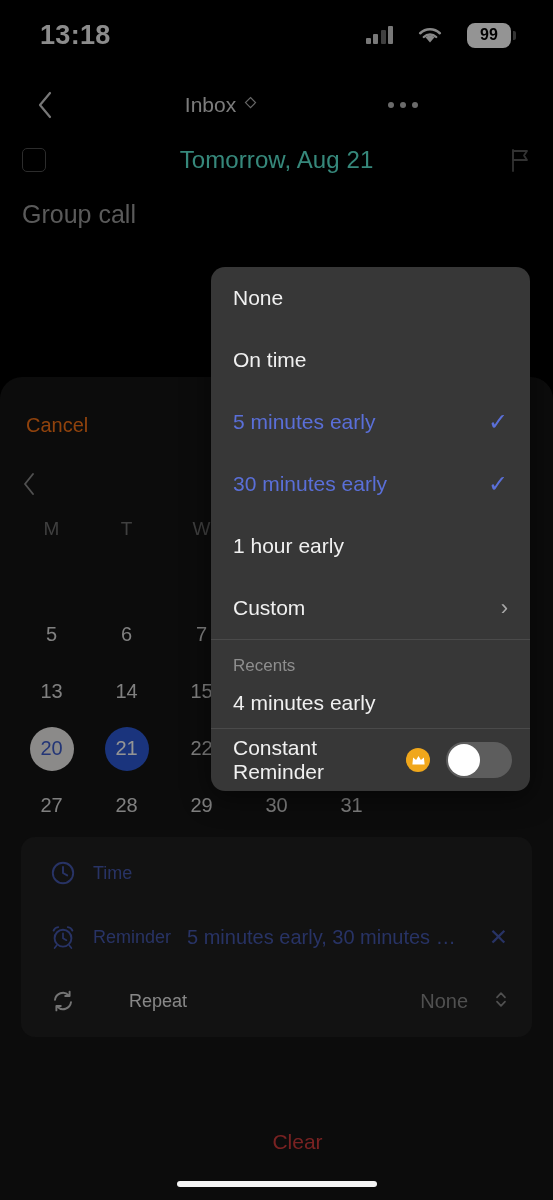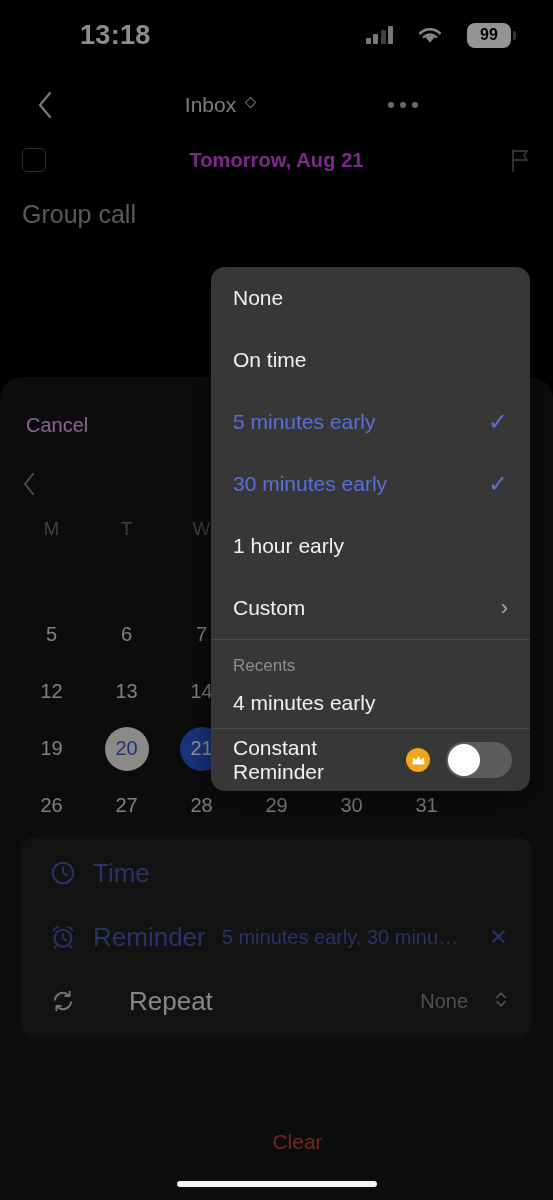--- a/index.html
+++ b/index.html
@@ -29,21 +29,20 @@
     display: flex;
     align-items: center;
     justify-content: space-between;
     padding: 0 42px 0 40px;
   }
   .status-time {
     color: #f2f2f2;
     font-size: 27px;
     font-weight: 700;
     letter-spacing: 0.3px;
-    margin-left: 40px;
   }
   .status-right {
     display: flex;
     align-items: center;
     gap: 24px;
   }
   .sig-bars { display: flex; align-items: flex-end; gap: 2.5px; height: 18px; }
   .sig-bars i { display:block; width: 5px; background: #6d6d6d; border-radius: 1px; }
   .sig-bars i.b1 { height: 6px; background:#cfcfcf; }
   .sig-bars i.b2 { height: 10px; background:#cfcfcf; }
@@ -108,23 +107,23 @@
     align-items: center;
     justify-content: space-between;
     padding: 0 20px 0 22px;
   }
   .checkbox {
     width: 24px; height: 24px;
     border: 1.6px solid #4d4d4d;
     border-radius: 5px;
   }
   .date-label {
-    color: #d946ef;
-    font-size: 20px;
-    font-weight: 700;
+    color: #5eead4;
+    font-size: 24px;
+    font-weight: 400;
     letter-spacing: 0.1px;
   }
   .flag-icon { width: 26px; height: 26px; }
 
   
   .task-title {
     position: absolute;
     top: 200px; left: 22px;
     color: #9b9b9b;
     font-size: 25px;
@@ -145,21 +144,21 @@
     position: absolute;
     top: 26px; left: 0;
     width: 553px;
     height: 44px;
     display: flex;
     align-items: center;
     justify-content: space-between;
     padding: 0 26px;
   }
   .cancel-btn {
-    color: #f0abfc;
+    color: #f97316;
     font-size: 20px;
   }
   .done-btn {
     background: #243069;
     color: #5162c0;
     font-size: 20px;
     border-radius: 20px;
     padding: 8px 24px;
     line-height: 1;
   }
@@ -213,21 +212,21 @@
     padding: 4px 0;
   }
   .optrow {
     height: 64px;
     display: flex;
     align-items: center;
     padding: 0 24px 0 28px;
     gap: 16px;
   }
   .optrow .ico { width: 28px; height: 28px; flex: none; display:flex; align-items:center; justify-content:center; }
-  .optrow .lbl { font-size: 26px; }
+  .optrow .lbl { font-size: 18px; }
   .optrow.accent .lbl { color: #4558ae; }
   .optrow.plain .lbl { color: #e8e8e8; margin-left: 36px; }
   .optrow .val {
     margin-left: auto;
     color: #8a8a8a;
     font-size: 20px;
   }
   .optrow .reminder-val {
     color: #4558ae;
     font-size: 20px;
@@ -441,23 +440,20 @@
       <div class="cal-cell">
           <span class="pill">9</span>
         </div>
       <div class="cal-cell">
           <span class="pill">10</span>
         </div>
       <div class="cal-cell">
           <span class="pill">11</span>
         </div>
 
-      <div class="cal-cell">
-          <span class="pill">12</span>
-        </div>
       <div class="cal-cell">
           <span class="pill">13</span>
         </div>
       <div class="cal-cell">
           <span class="pill">14</span>
         </div>
       <div class="cal-cell">
           <span class="pill">15</span>
         </div>
       <div class="cal-cell">

